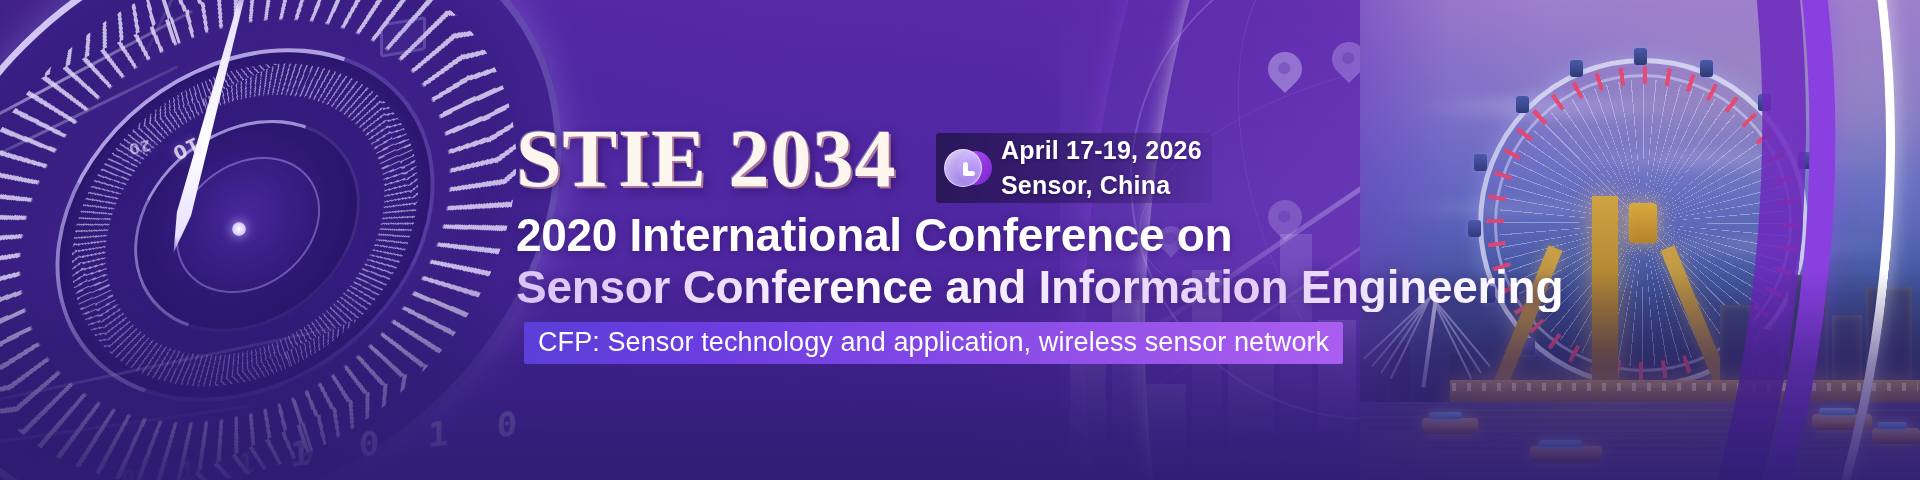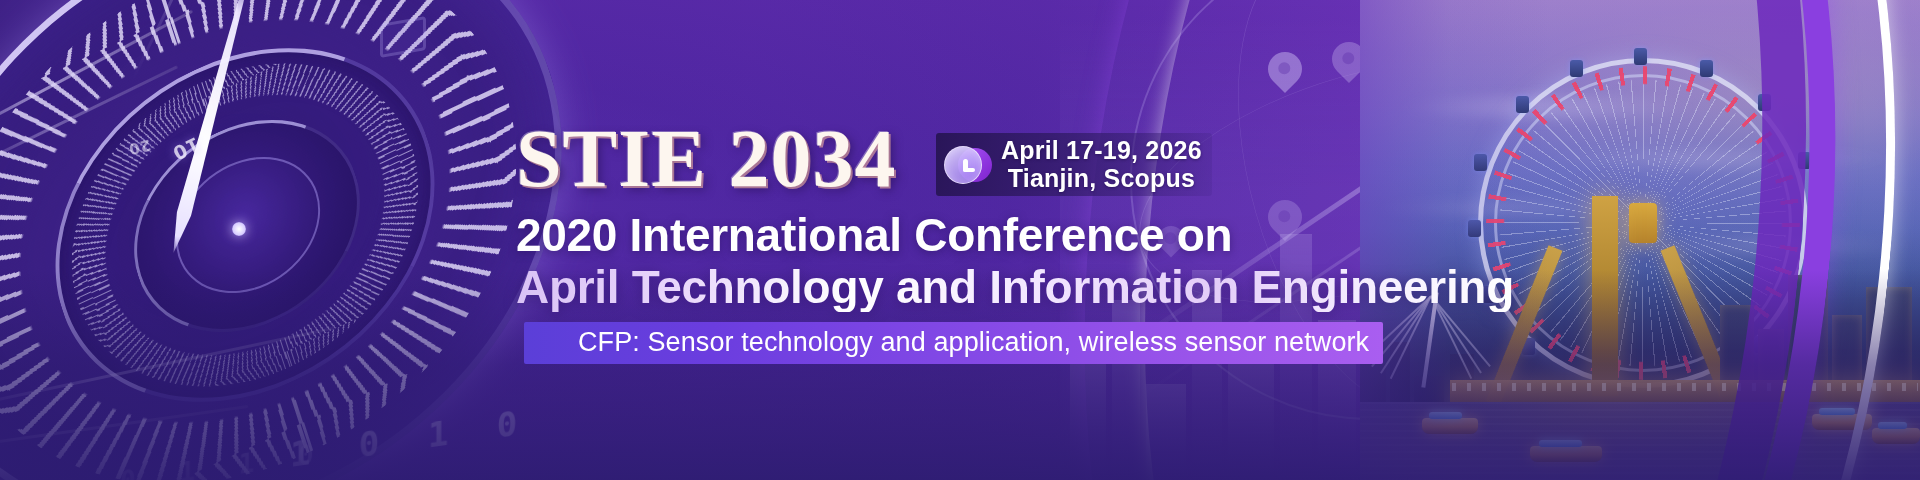--- a/index.html
+++ b/index.html
@@ -416,21 +416,21 @@
   }
   .clock-icon .hand-v{
     position:absolute; left:18px; top:12px;
     width:4.5px; height:13px; border-radius:3px; background:#ffffff;
   }
   .clock-icon .hand-h{
     position:absolute; left:18px; top:21px;
     width:12px; height:4.5px; border-radius:3px; background:#ffffff;
   }
   .date-lines{
-    display:flex; flex-direction:column; gap:1px;text-align:center;
+    display:flex; flex-direction:column; gap:8px;
   }
   .date-line{
     font-family:"Liberation Sans", sans-serif;
     font-weight:700;
     font-size:25px;
     line-height:27px;
     color:#ffffff;
     letter-spacing:.2px;
     white-space:nowrap;
     text-shadow:0 1px 3px rgba(30,12,70,0.6);
@@ -473,21 +473,20 @@
     border-radius:2px;
   }
   .cfp-text{
     font-family:"Liberation Sans", sans-serif;
     font-weight:400;
     font-size:27px;
     line-height:30px;
     color:#ffffff;
     white-space:nowrap;
     letter-spacing:.1px;
-    margin-left:40px;
   }
 
   .index-bar{
     position:absolute; left:524px; top:358px;
     display:inline-block;
     padding:4px 16px 5px 12px;
     background:#ffffff;
     border-radius:1px;
   }
   .index-text{
@@ -642,27 +641,27 @@
     <div class="date-badge">
       <div class="clock-icon">
         <div class="back-circle"></div>
         <div class="front-circle">
           <div class="hand-v"></div>
           <div class="hand-h"></div>
         </div>
       </div>
       <div class="date-lines">
         <div class="date-line">April 17-19, 2026</div>
-        <div class="date-line">Tianjin, Scopus</div>
+        <div class="date-line">Sensor, China</div>
       </div>
     </div>
 
     <div class="sub-1">2020 International Conference on</div>
 
-    <div class="sub-2">April Technology and Information Engineering</div>
+    <div class="sub-2">Sensor Conference and Information Engineering</div>
 
     <div class="cfp-bar">
       <span class="cfp-text">CFP: Sensor technology and application, wireless sensor network</span>
     </div>
 
 
   </div>
 </div>
 
 </body></html>

